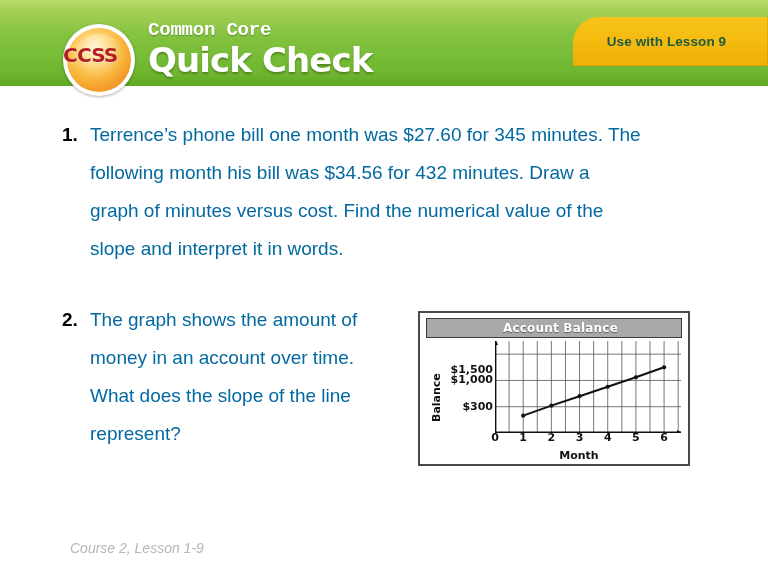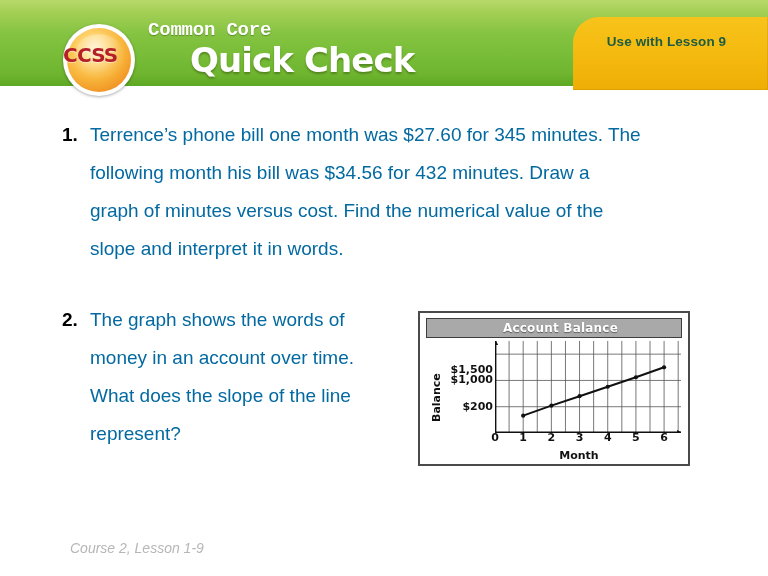--- a/index.html
+++ b/index.html
@@ -33,21 +33,21 @@
         #84c341 40%,
         #79bd38 62%,
         #6fb52f 86%,
         #5da824 100%);
   }
   .header-yellow {
     position: absolute;
     right: 0;
     top: 17px;
     width: 195px;
-    height: 73px;
+    height: 49px;
     background: linear-gradient(to bottom, #f7c31b 0%, #f5bb10 45%, #efae05 100%);
     border-top-left-radius: 26px;
     box-shadow: -1px -1px 0 rgba(120,90,0,0.15) inset;
   }
   .header-yellow-text {
     position: absolute;
     left: 0; right: 8px;
     top: 16px;
     text-align: center;
     color: #1d5c42;
@@ -116,21 +116,20 @@
   }
   .title-big {
     font-family: "DejaVu Sans", sans-serif;
     font-weight: bold;
     font-size: 34px;
     color: #ffffff;
     line-height: 39px;
     letter-spacing: -0.9px;
     text-shadow: 0 2px 2px rgba(60,95,20,0.55);
     margin-top: 1px;
-    margin-left: 42px;
   }
 
   
   .content {
     position: absolute;
     left: 0;
     top: 86px;
     width: 768px;
     height: 490px;
   }
@@ -302,35 +301,35 @@
   <div class="question q1">
     <span class="q-num">1.</span>
     <div class="q-body">Terrence’s phone bill one month was $27.60 for 345 minutes. The
 following month his bill was $34.56 for 432 minutes.  Draw a
 graph of minutes versus cost.  Find the numerical value of the
 slope and interpret it in words.</div>
   </div>
 
   <div class="question q2">
     <span class="q-num">2.</span>
-    <div class="q-body">The graph shows the words of
+    <div class="q-body">The graph shows the amount of
 money in an account over time.
 What does the slope of the line
 represent?</div>
   </div>
 
   <div class="chart-box">
     <div class="chart-title-bar">
       <span>Account Balance</span>
     </div>
 
     <div class="plot-area-wrap">
       <div class="ylabel">Balance</div>
       <div class="yticks">
-          <div class="ytick" style="top: 60.7143px;">$200</div>
+          <div class="ytick" style="top: 60.7143px;">$300</div>
           <div class="ytick" style="top: 34.4286px; margin-left: 12px;">$1,000</div>
           <div class="ytick" style="top: 8.14286px; margin-top: 16px;">$1,500</div>
         </div>
       <div class="xticks">
           <div class="xtick" style="left: 75px;">0</div>
           <div class="xtick" style="left: 103.182px;">1</div>
           <div class="xtick" style="left: 131.364px;">2</div>
           <div class="xtick" style="left: 159.545px;">3</div>
           <div class="xtick" style="left: 187.727px;">4</div>
           <div class="xtick" style="left: 215.909px;">5</div>

